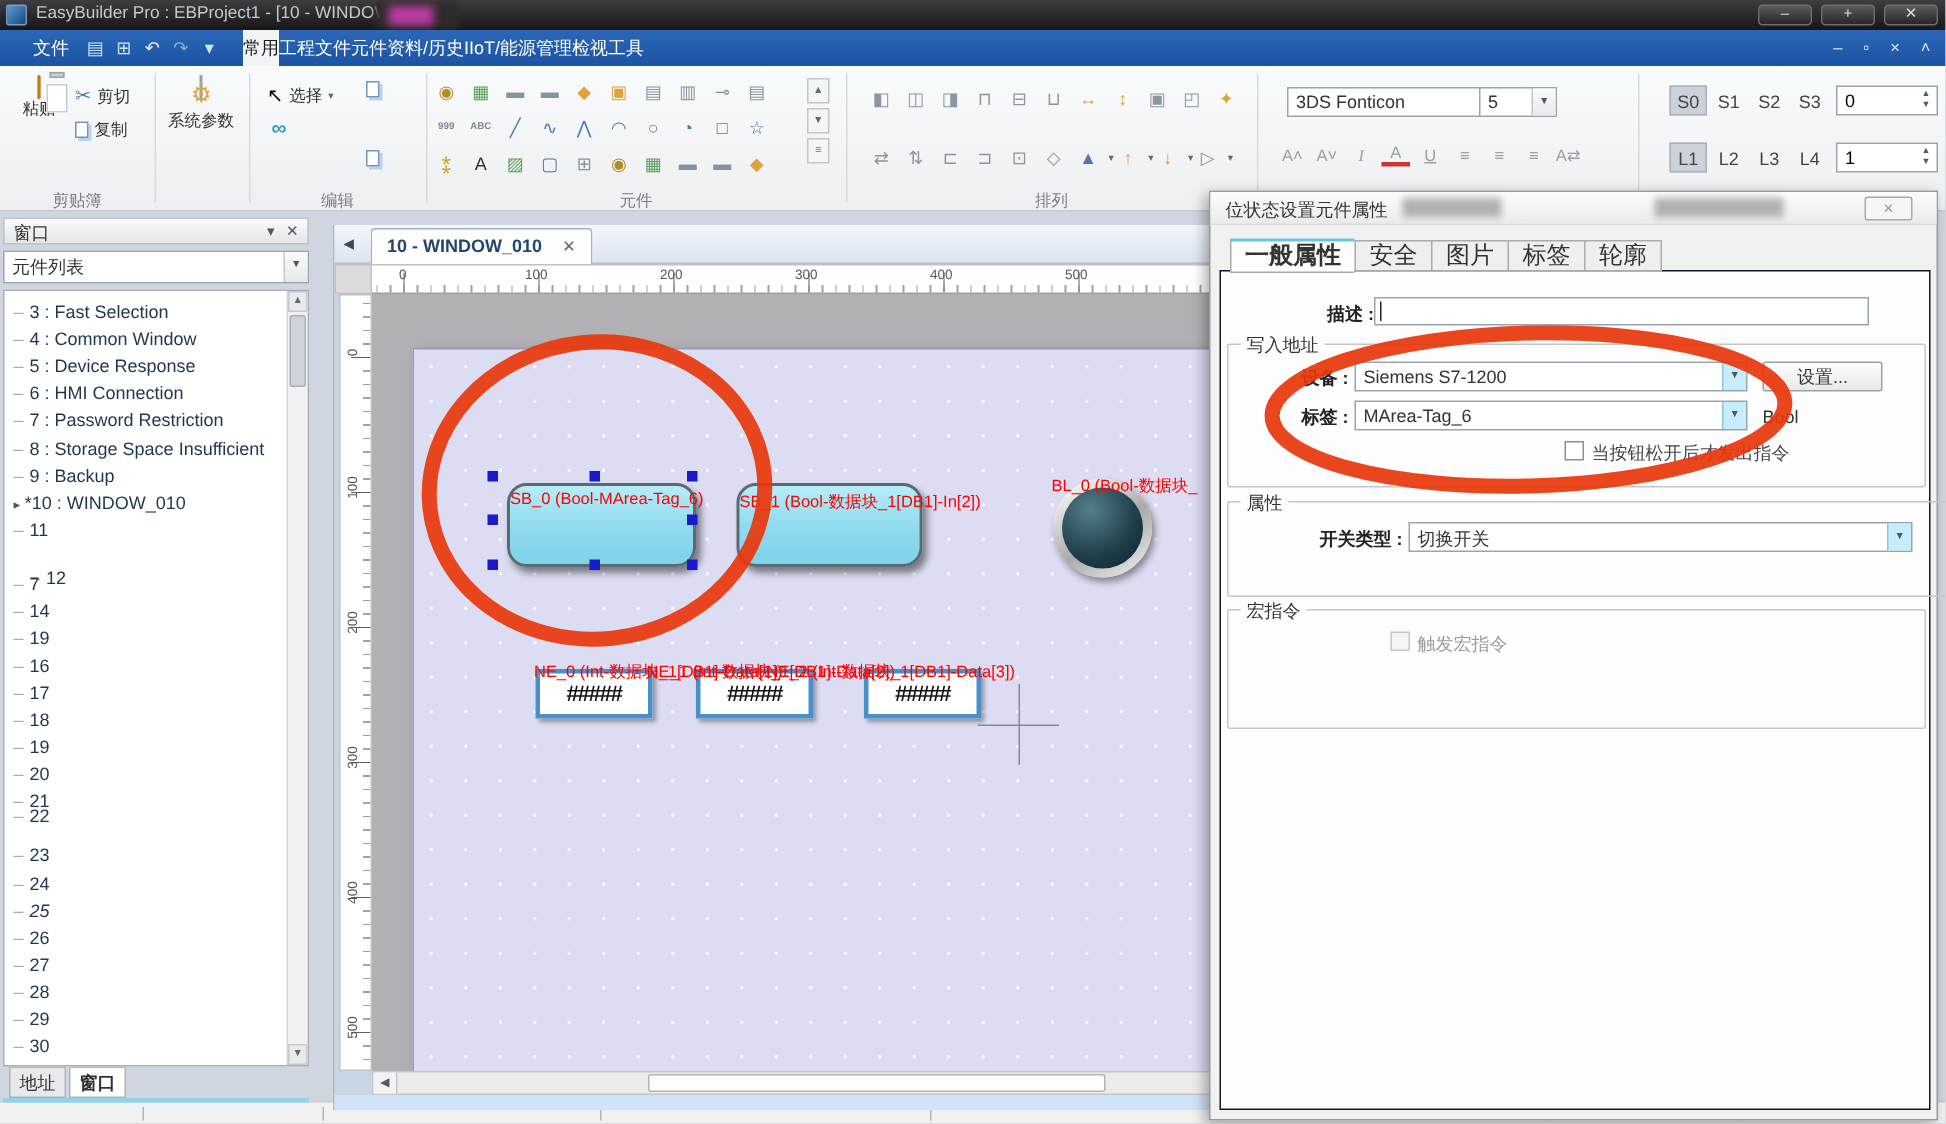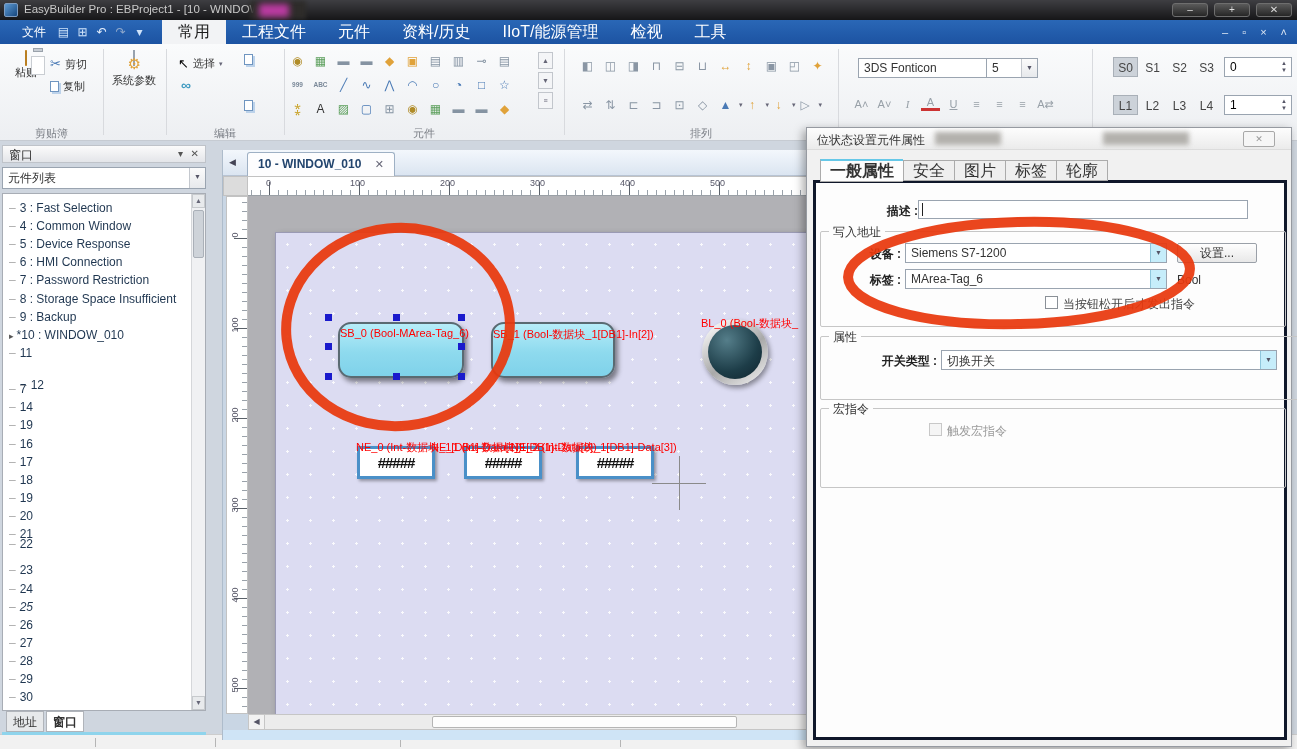--- a/index.html
+++ b/index.html
@@ -12,21 +12,21 @@
 .tb-blur{position:absolute;left:250px;top:1px;width:56px;height:18px;background:#2e2c2a;filter:blur(2px)}
 .tb-blur-pink{position:absolute;left:259px;top:4px;width:30px;height:13px;background:#bb3ba2;filter:blur(3px)}
 .tb-btns{position:absolute;right:5px;top:3px;display:flex;gap:6px}
 .wbtn{width:36px;height:14px;background:linear-gradient(#5a5a5a,#262626);border:1px solid #6e6e6e;border-radius:3px;color:#ddd;text-align:center;line-height:12px;font-size:10px}
 
 .menubar{position:absolute;left:0;top:20px;width:100%;height:24px;background:linear-gradient(#2a67b6,#1c53a2);z-index:6}
 .file-btn{position:absolute;left:10px;top:0;height:24px;line-height:24px;padding:0 12px;color:#fff;font-size:12px}
 .qat{position:absolute;left:56px;top:0;height:24px;display:flex;align-items:center;gap:4px}
 .qat-ic{width:15px;text-align:center;font-size:12px;line-height:15px}
 .menu-tabs{position:absolute;left:162px;top:0;height:24px;display:flex}
-.mtab{height:24px;line-height:24px;padding:0 16px;color:#fff;font-size:16px;white-space:nowrap}
+.mtab{height:24px;line-height:24px;padding:0 0;color:#fff;font-size:12px;white-space:nowrap}
 .mtab.active{background:#f2f3f5;color:#1b1b1b}
 .mwin-box{position:absolute;right:10px;top:0;height:24px;display:flex;align-items:center;gap:14px}
 .mwin{color:#dfe8f5;font-size:11px;line-height:11px}
 
 .ribbon{position:absolute;left:0;top:44px;width:100%;height:97px;background:linear-gradient(#fafbfc,#edeff2);border-bottom:1px solid #c6cbd2;z-index:5}
 .rsep{position:absolute;top:5px;height:86px;width:1px;background:#d8dade}
 .rg-label{position:absolute;top:82px;font-size:11px;color:#7a7e85;text-align:center}
 .rbtn-lbl{font-size:11px;color:#333}
 .paste-btn{position:absolute;left:6px;top:7px;width:40px;height:74px;text-align:center}
 .icon-paste{margin:1px auto 0;width:24px;height:28px;background:#e8a33d;border:1px solid #b97f22;border-radius:3px;position:relative}
@@ -116,21 +116,21 @@
 .ssep{position:absolute;bottom:2px;width:1px;height:9px;background:#b5b5b5}
 
 .dialog{position:absolute;left:806px;top:127px;width:486px;height:620px;background:#f1f1f1;border:1px solid #969aa1;box-shadow:-3px 3px 9px rgba(0,0,0,.35);z-index:20}
 .dlg-title{position:absolute;left:0;top:0;right:0;height:22px;background:linear-gradient(#fdfdfd,#ebebeb);border-bottom:1px solid #dcdcdc;color:#333;padding:4px 0 0 10px;font-size:12px}
 .dlg-blur{position:absolute;top:4px;height:13px;background:#b3b1ad;filter:blur(2.5px)}
 .dlg-close{position:absolute;left:436px;top:3px;width:32px;height:16px;background:#f6f6f6;border:1px solid #a8a8a8;border-radius:2px;text-align:center;font-size:9px;color:#999;line-height:14px;filter:blur(.4px)}
 .dlg-tabs{position:absolute;left:13px;top:31px;height:22px;display:flex;z-index:2}
 .dtab{height:21px;line-height:20px;padding:0 9px;border:1px solid #ababab;border-right:none;background:#efefef;color:#333;font-size:16px;margin-top:1px}
 .dtab:last-child{border-right:1px solid #ababab}
 .dtab.active{background:#fdfdfd;font-weight:bold;border-top:2px solid #66c8e8;margin-top:0;height:23px}
-.dlg-panel{position:absolute;left:6px;top:52px;width:474px;bottom:6px;background:#fdfdfd;border:3px solid #0f172a}
+.dlg-panel{position:absolute;left:6px;top:52px;width:474px;bottom:6px;background:#fdfdfd;border:1px solid #0f172a}
 .flabel{position:absolute;font-size:12px;font-weight:bold;color:#222;white-space:nowrap}
 .dinput{position:absolute;background:#fff;border:1px solid #9aa4b0}
 .dcaret{position:absolute;left:3px;top:2px;width:1px;height:13px;background:#222}
 .fset{position:absolute;border:1px solid #c6c6c6;border-radius:2px}
 .legend{position:absolute;top:-8px;left:8px;background:#fdfdfd;padding:0 4px;font-size:12px;color:#333}
 .dbtn{position:absolute;height:20px;background:linear-gradient(#fefefe,#e8e8e8);border:1px solid #9aa0a8;border-radius:2px;font-size:12px;color:#333;text-align:center;line-height:18px}
 .chk{position:absolute;width:13px;height:13px;background:#fff;border:1px solid #8a9097}
 .chk.dis{background:#f5f5f5;border-color:#c8c8c8}
 .chklbl{position:absolute;font-size:12px;color:#444;white-space:nowrap}
 .chklbl.dis{color:#9a9a9a}

